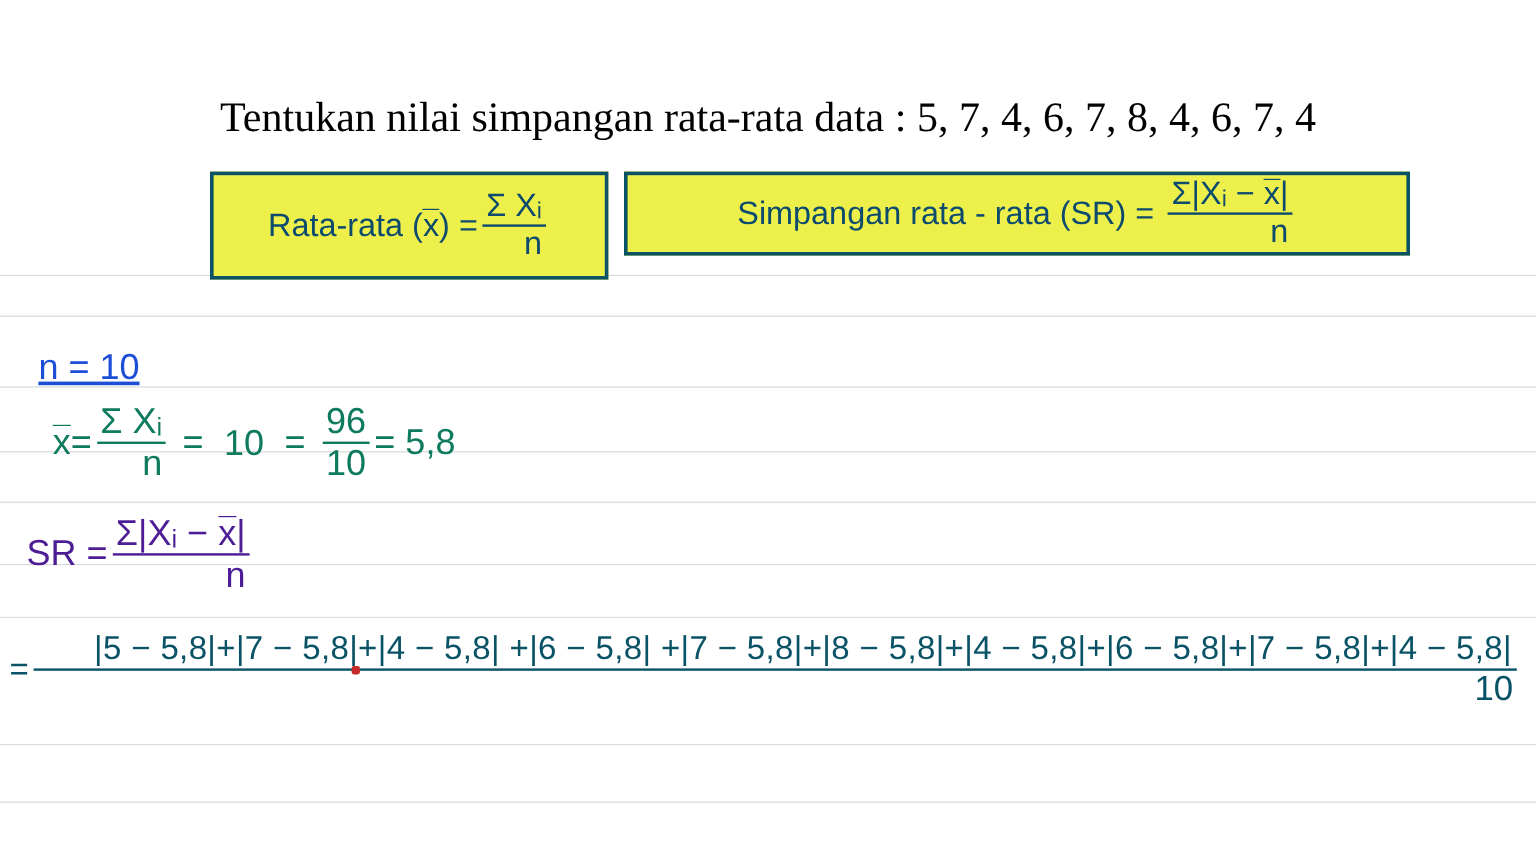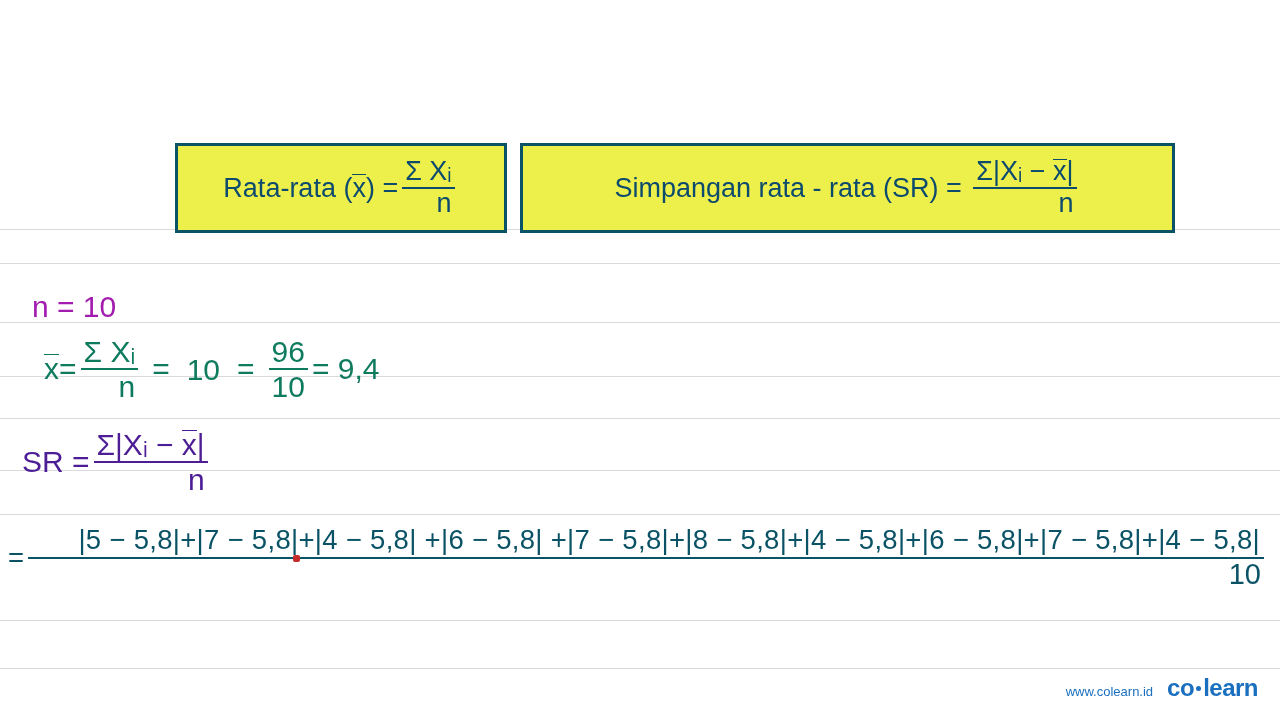--- a/index.html
+++ b/index.html
@@ -51,21 +51,21 @@
     position: absolute;
     background: #edef4a;
     border: 3px solid #0a5265;
     display: flex;
     align-items: center;
     justify-content: center;
     font-size: 27px;
     color: #0c4a6e;
   }
   .box1 { top: 143px; left: 175px; width: 332px; height: 90px; }
-  .box2 { top: 143px; left: 520px; width: 655px; height: 90px; }
+  .box2 { top: 143px; left: 520px; width: 655px; height: 70px; }
 
   .frac {
     display: inline-block;
     vertical-align: middle;
     text-align: right;
     margin: 0 4px;
   }
   .frac .num {
     display: block;
     border-bottom: 2px solid currentColor;
@@ -88,21 +88,21 @@
     left: 0;
     right: 0;
     top: 0.05em;
     height: 1.5px;
     background: currentColor;
   }
 
   
   .line { position: absolute; font-size: 28px; color: #0a5265; }
 
-  .n10 { top: 290px; left: 32px; color: #a21caf; font-size: 30px; }
+  .n10 { top: 290px; left: 32px; color: #1d4ed8; font-size: 30px; text-decoration: underline; }
 
   .meanline { top: 335px; left: 44px; color: #0e7a5e; font-size: 30px; display: flex; align-items: center; }
 
   .srline { top: 428px; left: 22px; color: #4c1d95; font-size: 30px; display: flex; align-items: center; }
 
   .expand {
     position: absolute;
     top: 525px;
     left: 8px;
     right: 12px;
@@ -147,20 +147,21 @@
     <div style="top:263px"></div>
     <div style="top:322px"></div>
     <div style="top:376px"></div>
     <div style="top:418px"></div>
     <div style="top:470px"></div>
     <div style="top:514px"></div>
     <div style="top:620px"></div>
     <div style="top:668px"></div>
   </div>
 
+  <div class="title">Tentukan nilai simpangan rata-rata data : 5, 7, 4, 6, 7, 8, 4, 6, 7, 4</div>
 
   <div class="box box1">
     <span>Rata-rata (</span>
     <span class="xbar">x</span>
     <span>) =</span>
     <span class="frac">
       <span class="num">Σ Xᵢ</span>
       <span class="den">n</span>
     </span>
   </div>
@@ -187,21 +188,21 @@
     </span>
     <span style="margin:0 10px"> = </span>
     <span class="frac">
       <span class="den">10</span>
     </span>
     <span style="margin:0 10px"> = </span>
     <span class="frac">
       <span class="num">96</span>
       <span class="den">10</span>
     </span>
-    <span> = 9,4</span>
+    <span> = 5,8</span>
   </div>
 
   <div class="line srline">
     <span>SR = </span>
     <span class="frac">
       <span class="num">
         <span>Σ|Xᵢ − </span><span class="xbar">x</span><span>|</span>
       </span>
       <span class="den">n</span>
     </span>
@@ -210,20 +211,14 @@
   <div class="expand">
     <span>= </span>
     <span class="frac" style="flex:1">
       <span class="num">|5 − 5,8|+|7 − 5,8|+|4 − 5,8| +|6 − 5,8| +|7 − 5,8|+|8 − 5,8|+|4 − 5,8|+|6 − 5,8|+|7 − 5,8|+|4 − 5,8|</span>
       <span class="den">10</span>
     </span>
   </div>
 
   <div class="small-dot"></div>
 
-  <div class="footer">
-    <span class="url">www.colearn.id</span>
-    <span class="brand">
-      <span>co</span><span class="dot"></span><span>learn</span>
-    </span>
-  </div>
 
 </div>
 
 </body></html>

